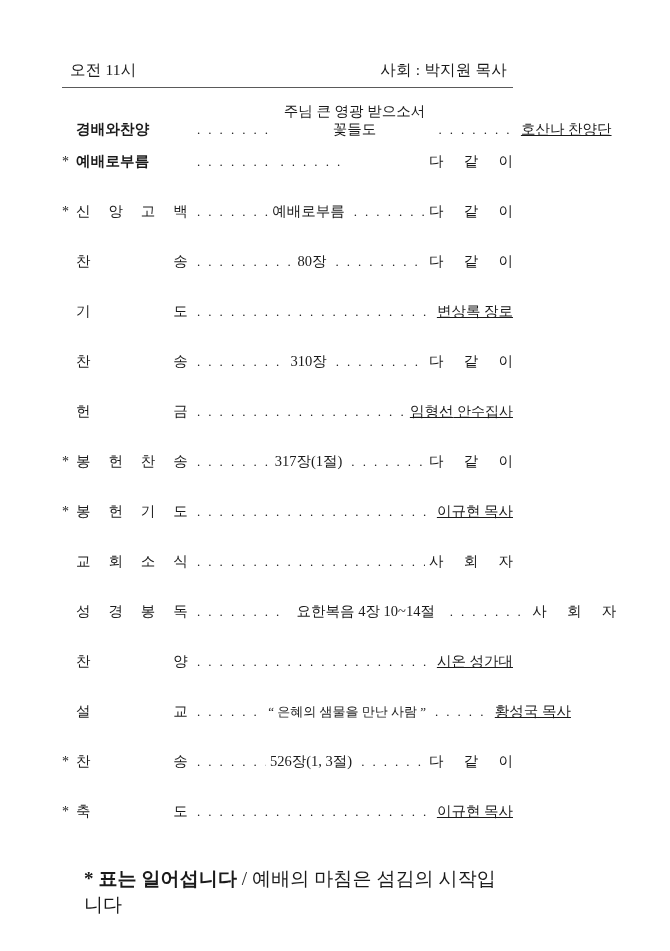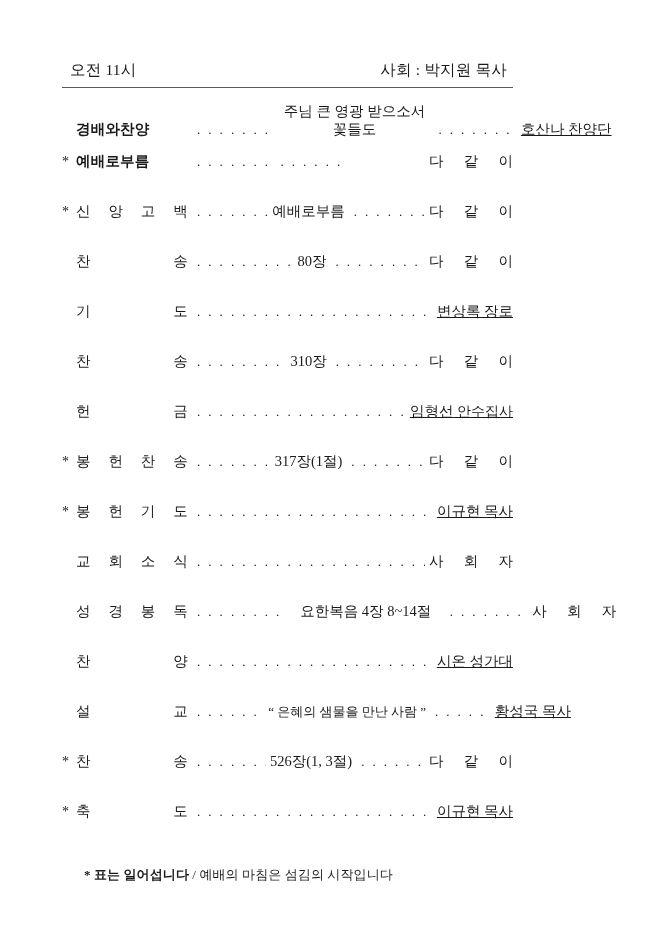--- a/index.html
+++ b/index.html
@@ -103,21 +103,21 @@
     line-height: 1.25;
   }
   .sermon-title {
     font-size: 13px;
   }
 
   
   .note {
     margin-top: 14px;
     padding-left: 22px;
-    font-size: 13px;
+    font-size: 19px;
     letter-spacing: 0.1px;
   }
   .note b { font-weight: bold; }
 </style>
 </head>
 <body>
 
 <div class="page">
 
   <div class="header">
@@ -275,21 +275,21 @@
 
     <div class="line">
       <div class="star"></div>
       <div class="title">
           <span class="ch">성</span>
           <span class="ch">경</span>
           <span class="ch">봉</span>
           <span class="ch">독</span>
         </div>
       <div class="dots">. . . . . . . .</div>
-      <div class="mid wide">요한복음 4장 8~14절</div>
+      <div class="mid wide">요한복음 4장 10~14절</div>
       <div class="dots">. . . . . . .</div>
       <div class="who"><span class="who-spread3">
             <span>사</span>
             <span>회</span>
             <span>자</span>
           </span></div>
     </div>
 
     <div class="line">
       <div class="star"></div>

